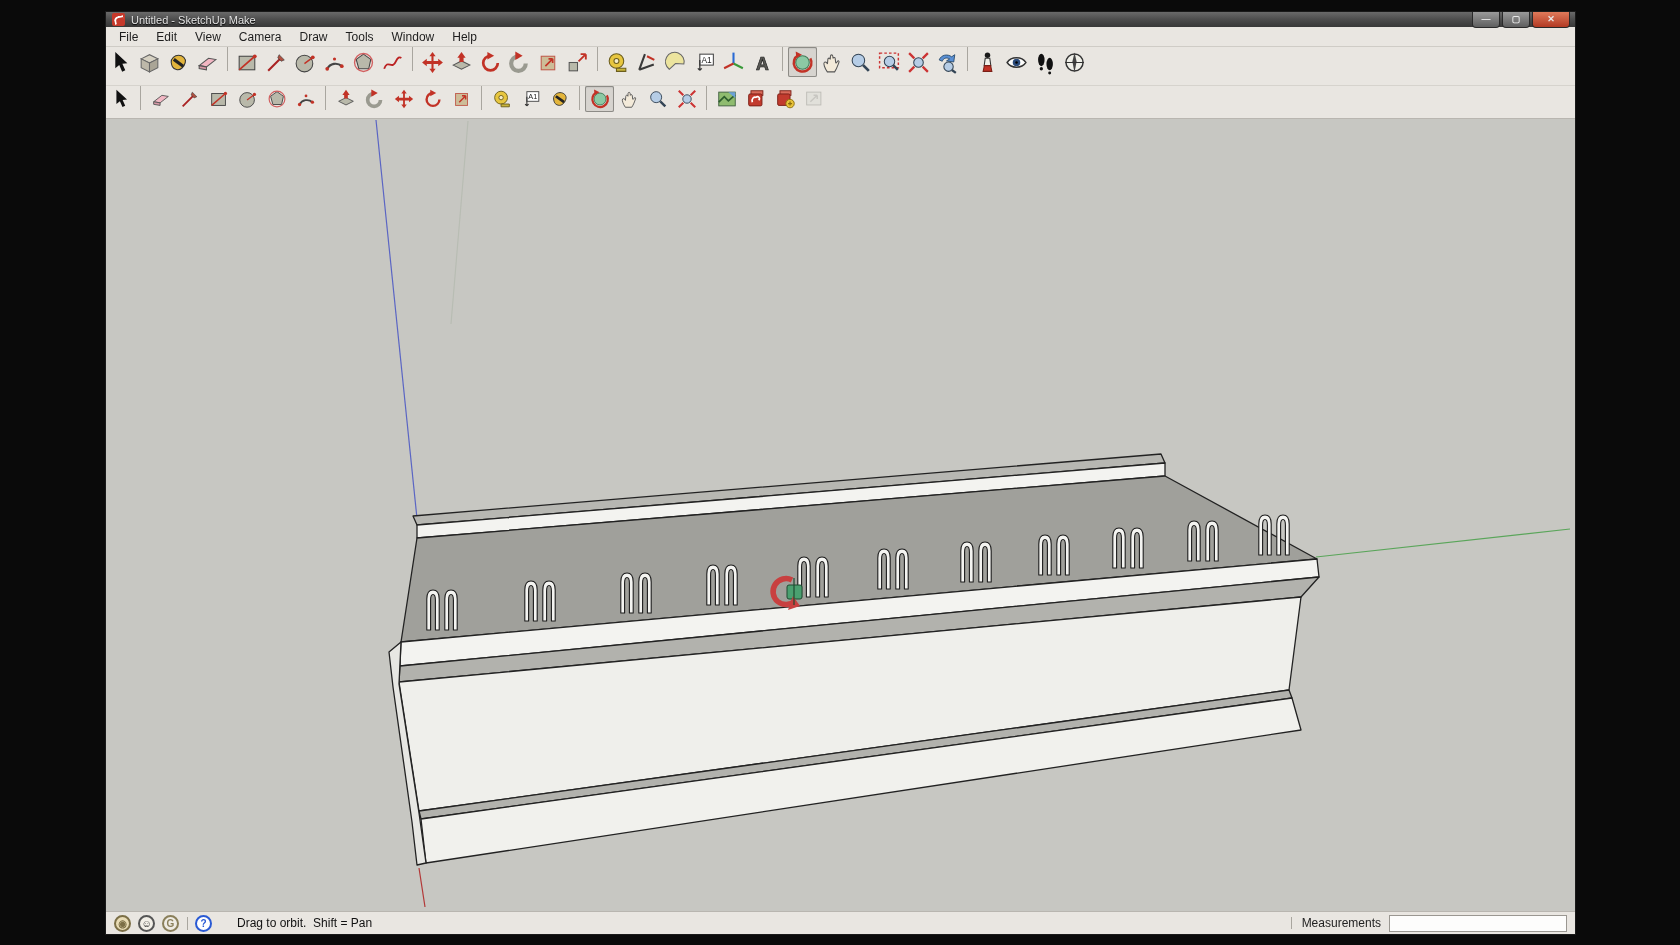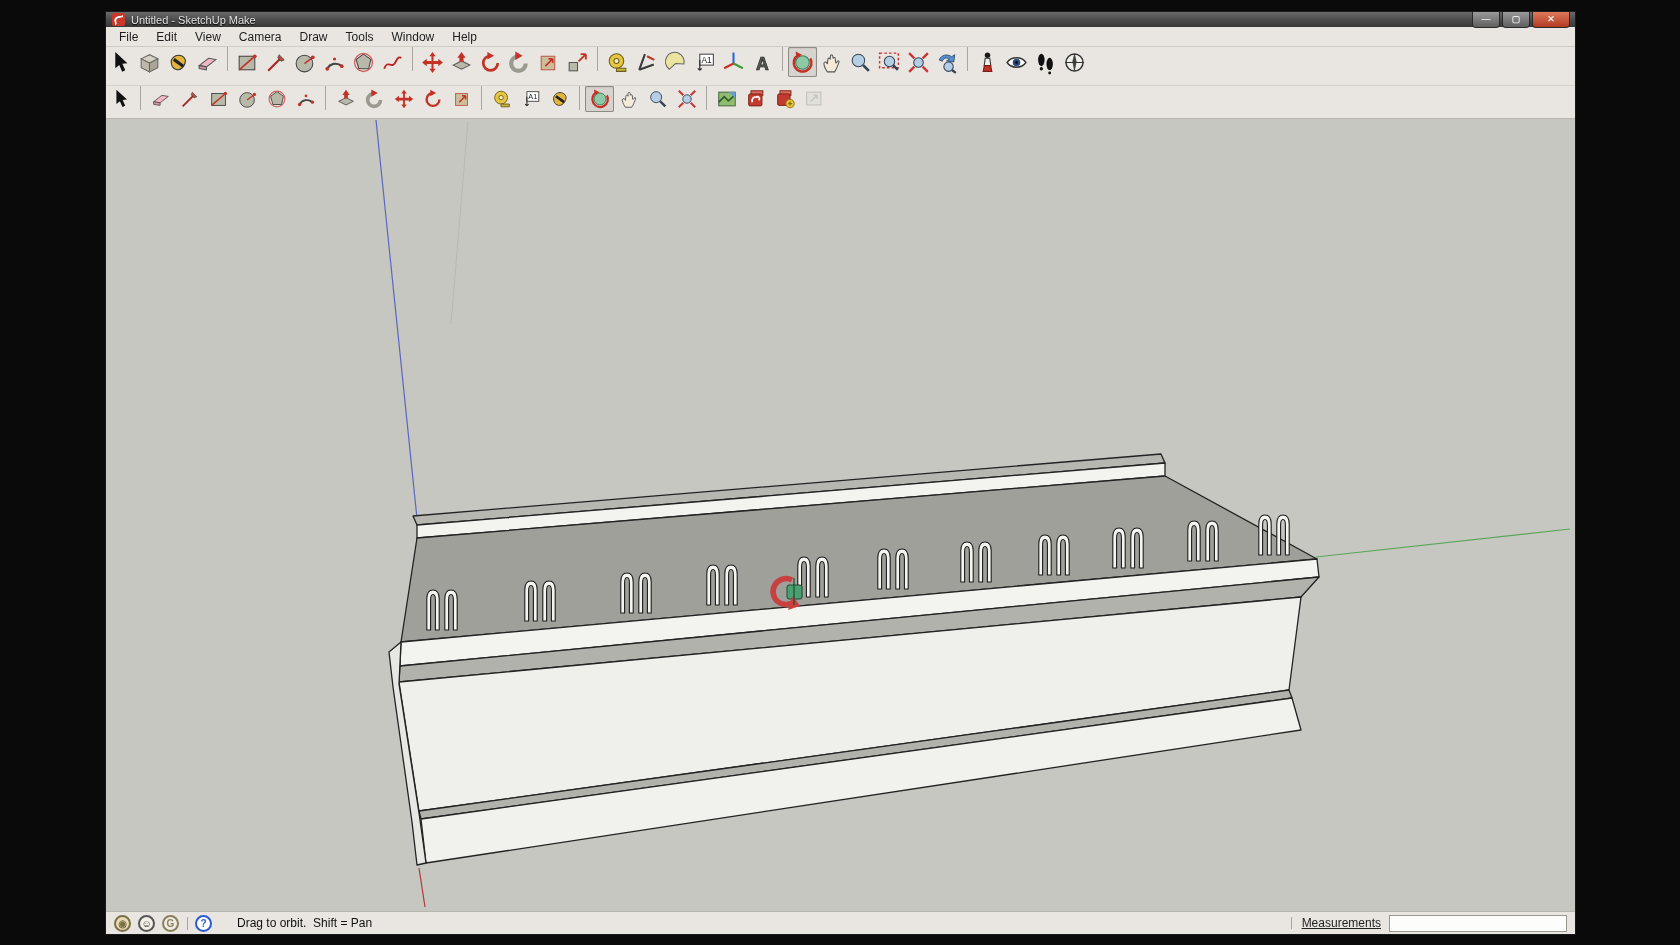--- a/index.html
+++ b/index.html
@@ -41,21 +41,21 @@
   .sicon{width:17px;height:17px;border-radius:50%;margin-right:7px;display:flex;align-items:center;
     justify-content:center;font-size:10px;font-weight:bold;box-sizing:border-box;}
   .sicon.geo{background:#e9dcb5;border:2px solid #7c6f46;color:#7c6f46;}
   .sicon.credits{background:#f2efe7;border:2px solid #555;color:#333;}
   .sicon.signin{background:#efece4;border:2px solid #8a7f5a;color:#8a7f5a;}
   .sicon.help{background:#fff;border:2px solid #2a5ad4;color:#2a5ad4;}
   .ssep{width:1px;height:13px;background:#a9a69f;margin:0 7px 0 1px;}
   #hint{white-space:pre;margin-left:18px;}
   #meas-area{margin-left:auto;display:flex;align-items:center;}
   #meas-sep{width:1px;height:12px;background:#a9a69f;margin-right:10px;}
-  #meas-label{color:#222;margin-right:8px;text-decoration:underline;}
+  #meas-label{color:#222;margin-right:8px;}
   #meas-input{width:170px;height:15px;border:1px solid #9a9791;background:#fdfdfc;font-size:11px;padding:0 3px;}
 </style>
 </head>
 <body>
 
 <div id="app">
 
   <div id="titlebar">
     <div id="logo"></div>
     <div id="title-text">Untitled - SketchUp Make</div>

